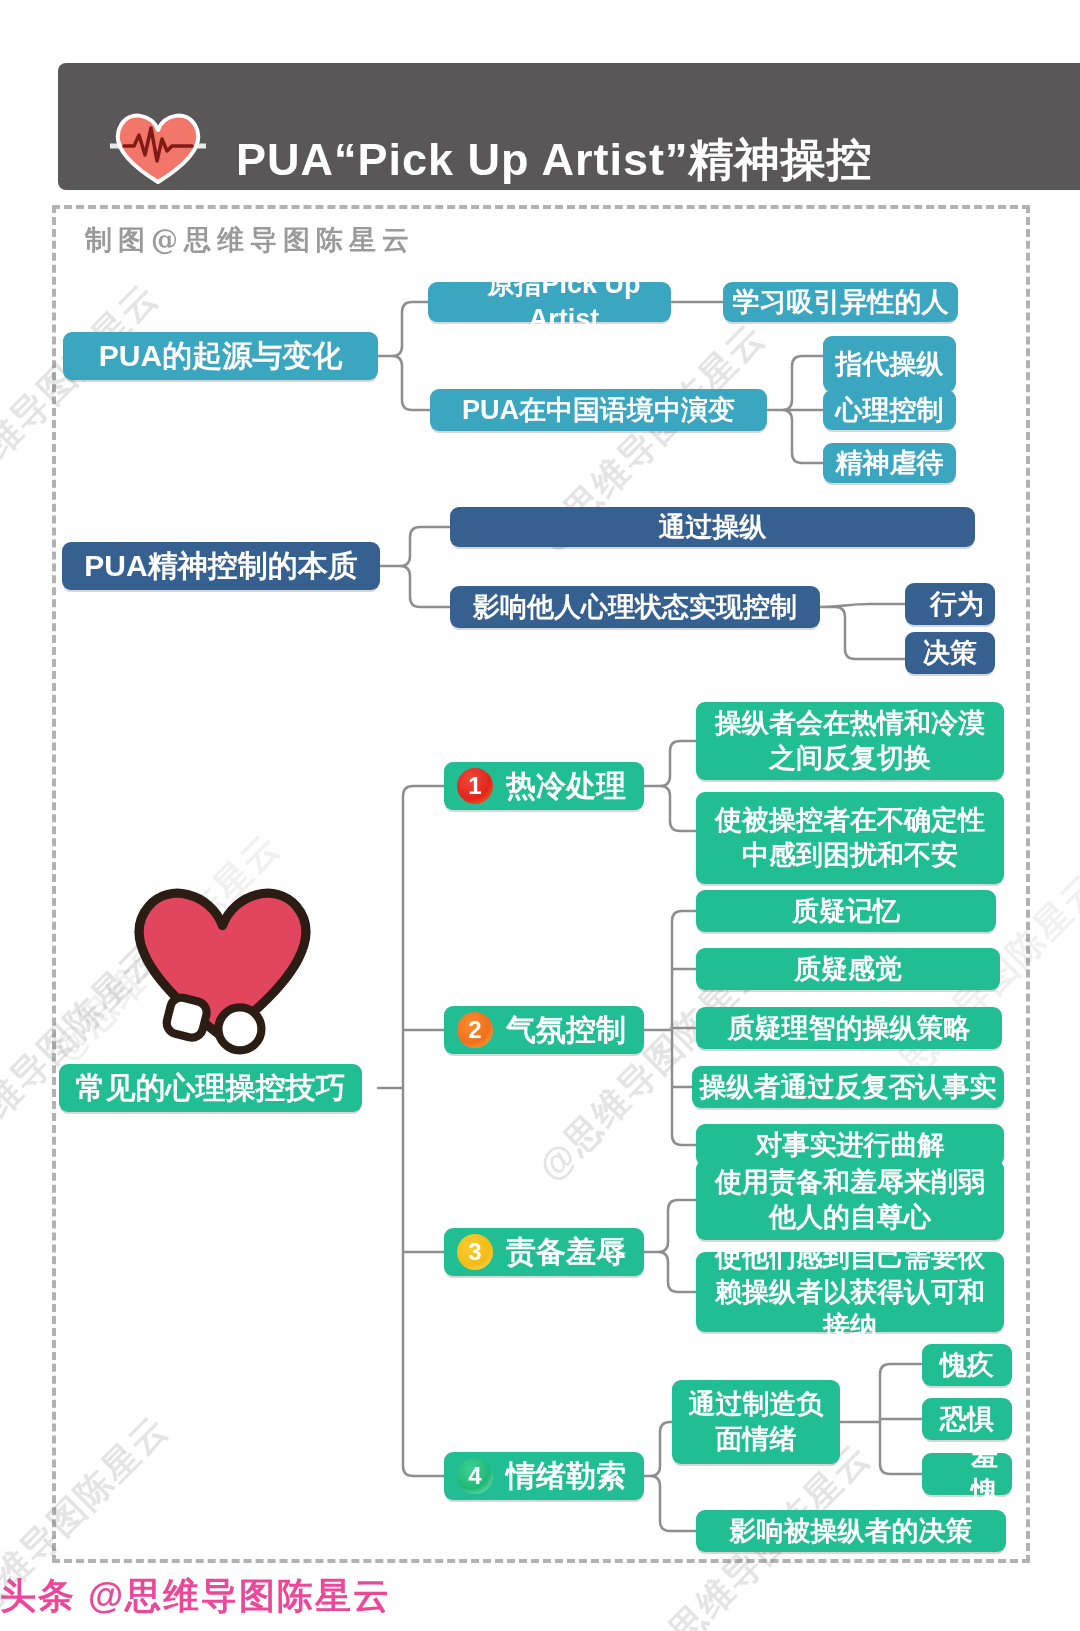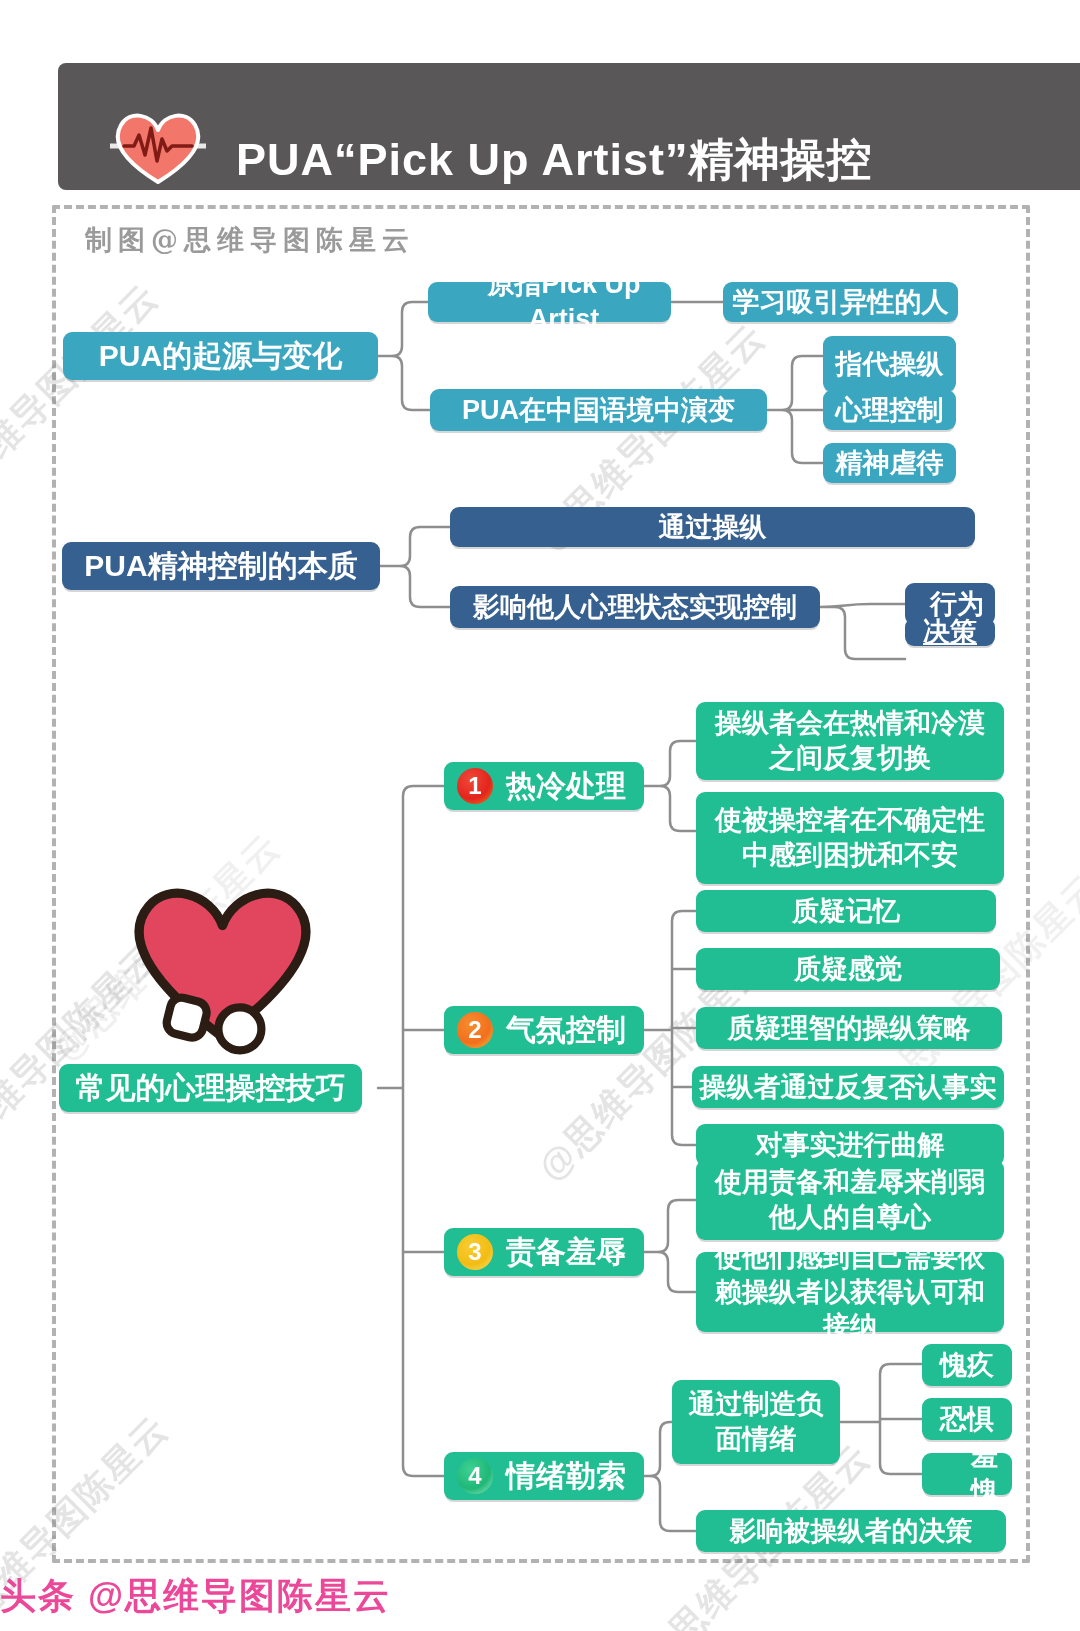--- a/index.html
+++ b/index.html
@@ -129,21 +129,21 @@
 <div class="node teal f27" style="left:723px;top:282px;width:235px;height:40px;">学习吸引异性的人</div>
 <div class="node teal f27" style="left:430px;top:389px;width:337px;height:42px;">PUA在中国语境中演变</div>
 <div class="node teal f27" style="left:823px;top:336px;width:133px;height:56px;">指代操纵</div>
 <div class="node teal f27" style="left:823px;top:390px;width:133px;height:40px;">心理控制</div>
 <div class="node teal f27" style="left:823px;top:443px;width:133px;height:40px;">精神虐待</div>
 
 <div class="node blue f30" style="left:62px;top:542px;width:318px;height:48px;">PUA精神控制的本质</div>
 <div class="node blue f27" style="left:450px;top:507px;width:525px;height:40px;">通过操纵</div>
 <div class="node blue f27" style="left:450px;top:586px;width:370px;height:42px;">影响他人心理状态实现控制</div>
 <div class="node blue f27" style="left:905px;top:583px;width:90px;height:42px;padding-left:20px;">行为</div>
-<div class="node blue f27" style="left:905px;top:618px;width:90px;height:28px;text-decoration:underline;">决策</div>
+<div class="node blue f27" style="left:905px;top:632px;width:90px;height:42px;">决策</div>
 
 <svg class="heart-illustration" width="215" height="190" viewBox="0 0 210 185">
   <path d="M105 52 C93 20 52 10 33 33 C10 60 27 102 105 161 C183 102 200 60 177 33 C158 10 117 20 105 52 Z" fill="#E2455E" stroke="#2B1D13" stroke-width="9" stroke-linejoin="round"></path>
   <rect x="52" y="124" width="36" height="36" rx="11" transform="rotate(14 70 142)" fill="#ffffff" stroke="#2B1D13" stroke-width="8"></rect>
   <circle cx="122" cy="153" r="21" fill="#ffffff" stroke="#2B1D13" stroke-width="8"></circle>
 </svg>
 
 <div class="node green f30" style="left:59px;top:1064px;width:303px;height:48px;">常见的心理操控技巧</div>
 
 <div class="node green sub" style="left:444px;top:762px;width:200px;height:48px;">

